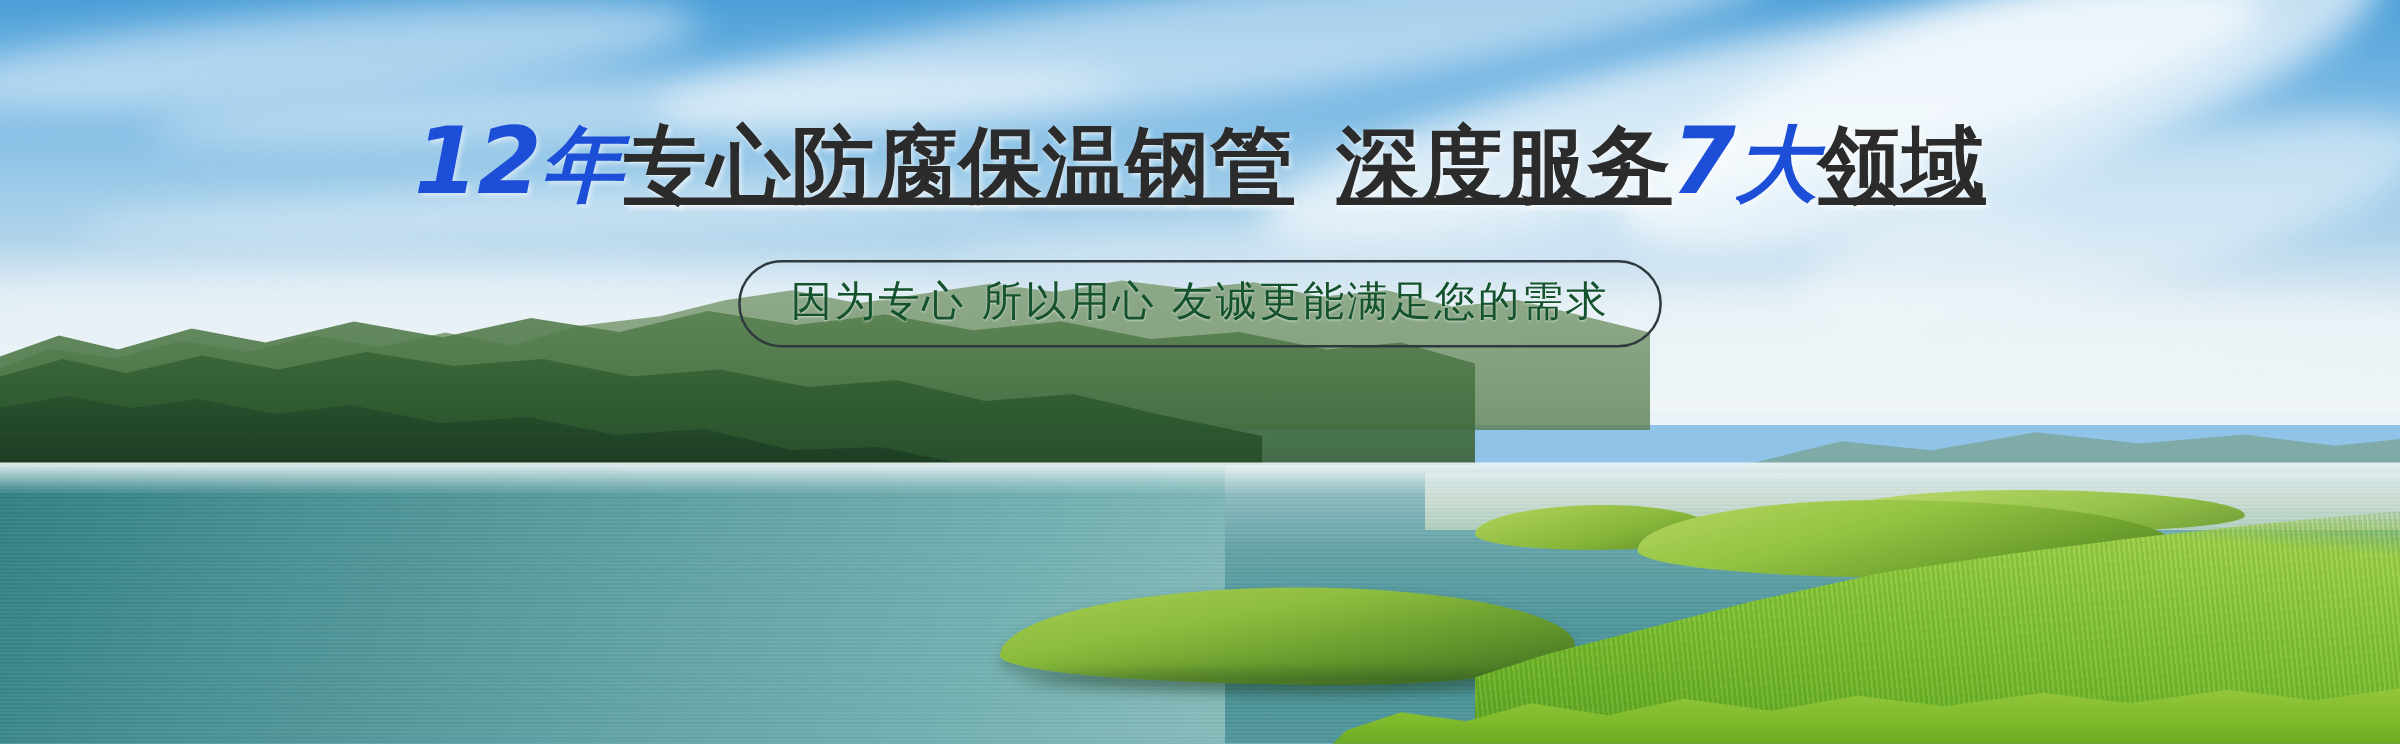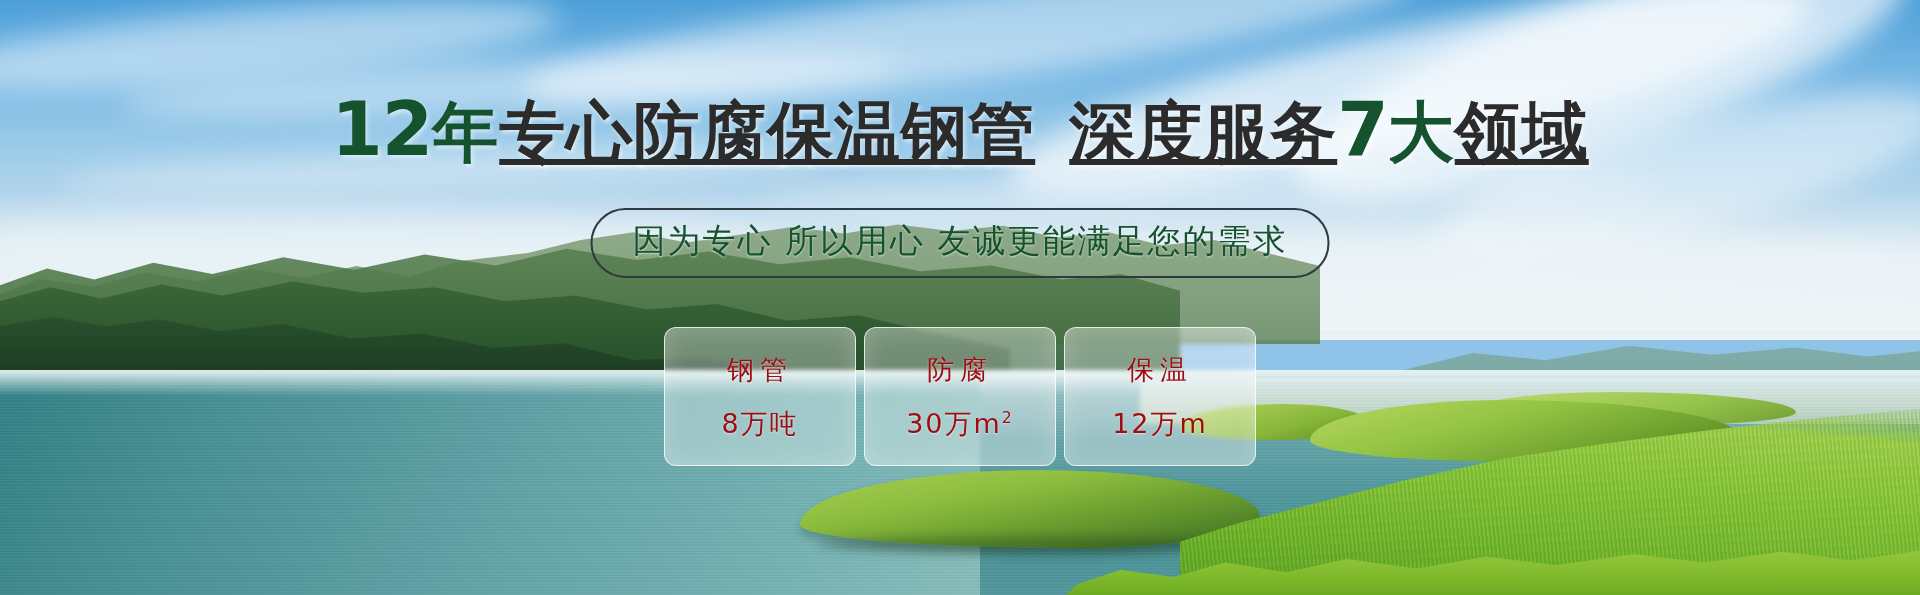--- a/index.html
+++ b/index.html
@@ -178,22 +178,23 @@
     font-weight:bold;
     letter-spacing:1px;
     font-family:"DejaVu Sans","Liberation Sans",sans-serif;
   }
   .hl-dark{
     color:#2b2b2b;
     text-shadow:2px 3px 4px rgba(255,255,255,.55), 0 1px 0 rgba(255,255,255,.35);
     text-decoration:underline;
   }
   .hl-red{
-    color:#14532d;
+    color:#1d4ed8;
     text-shadow:2px 3px 4px rgba(255,255,255,.5);
+    font-style:italic;
   }
   .hl-num{
     font-size:74px;
     letter-spacing:-1px;
   }
   .hl-gap{ display:inline-block; width:34px; }
 
   
   .pill{
     position:absolute; left:50%; top:208px; transform:translateX(-50%);
@@ -277,38 +278,14 @@
   <div class="foreground-grass"></div>
   <div class="foreground-grass-tex"></div>
   <div class="grass-bottom"></div>
 
   <div class="headline">
     <span class="hl-red hl-num">12</span><span class="hl-red">年</span><span class="hl-dark">专心防腐保温钢管</span><span class="hl-gap"></span><span class="hl-dark">深度服务</span><span class="hl-red hl-num">7</span><span class="hl-red">大</span><span class="hl-dark">领域</span>
   </div>
 
   <div class="pill">因为专心 所以用心  友诚更能满足您的需求</div>
 
-  <div class="cards">
-
-    <div class="card">
-      <div class="card-title">钢管</div>
-      <div class="card-value">
-        <span>8万吨</span>
-      </div>
-    </div>
-
-    <div class="card">
-      <div class="card-title">防腐</div>
-      <div class="card-value">
-        <span>30万m</span><sup>2</sup>
-      </div>
-    </div>
-
-    <div class="card">
-      <div class="card-title">保温</div>
-      <div class="card-value">
-        <span>12万m</span>
-      </div>
-    </div>
-
-  </div>
 
 </div>
 
 </body></html>

